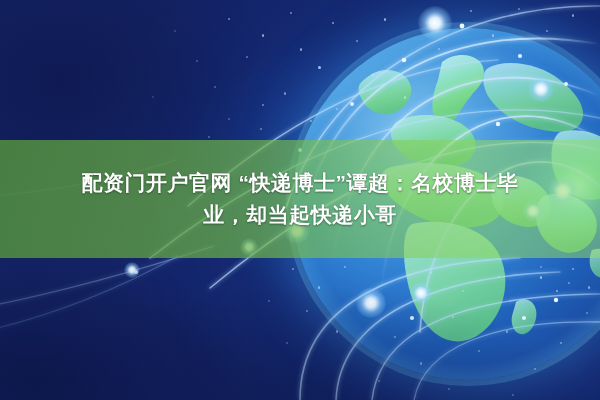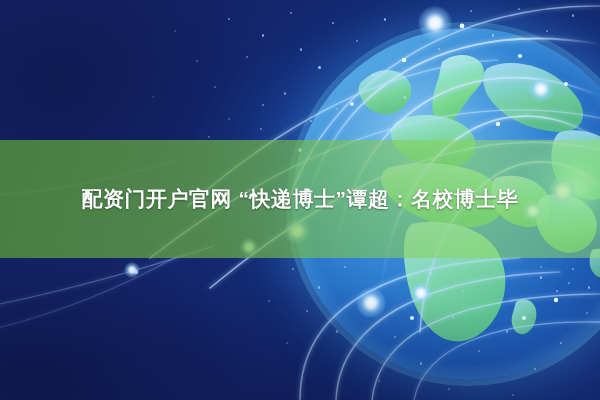--- a/index.html
+++ b/index.html
@@ -321,15 +321,16 @@
     <div class="star" style="left:572px;top:268px;width:2px;height:2px;opacity:.55;"></div>
     <div class="star" style="left:588px;top:286px;width:2px;height:3px;opacity:.6;"></div>
   </div>
 
   <div class="bg-vignette"></div>
 
   <div class="band"></div>
 
   <div class="band-inner">
     <div class="headline-line">配资门开户官网 “快递博士”谭超：名校博士毕</div>
+    <div class="headline-line">业，却当起快递小哥</div>
   </div>
 
 </div>
 
 </body></html>

